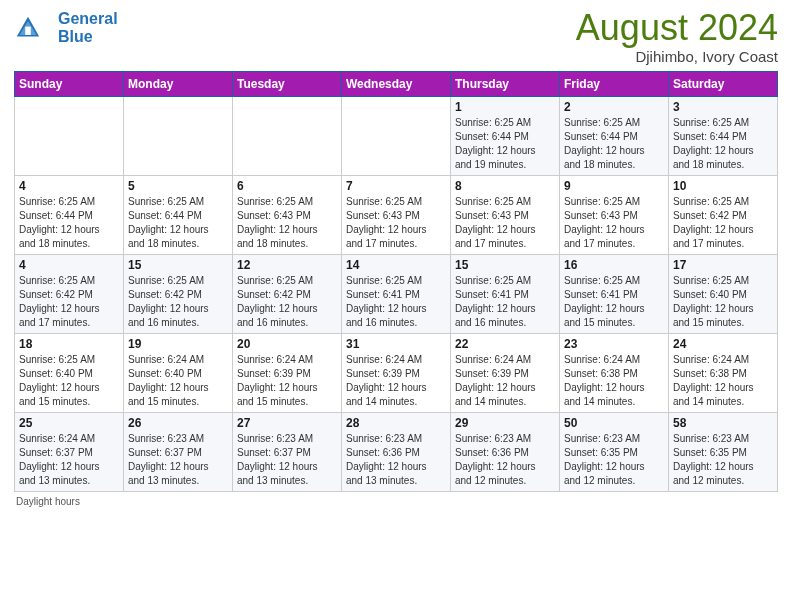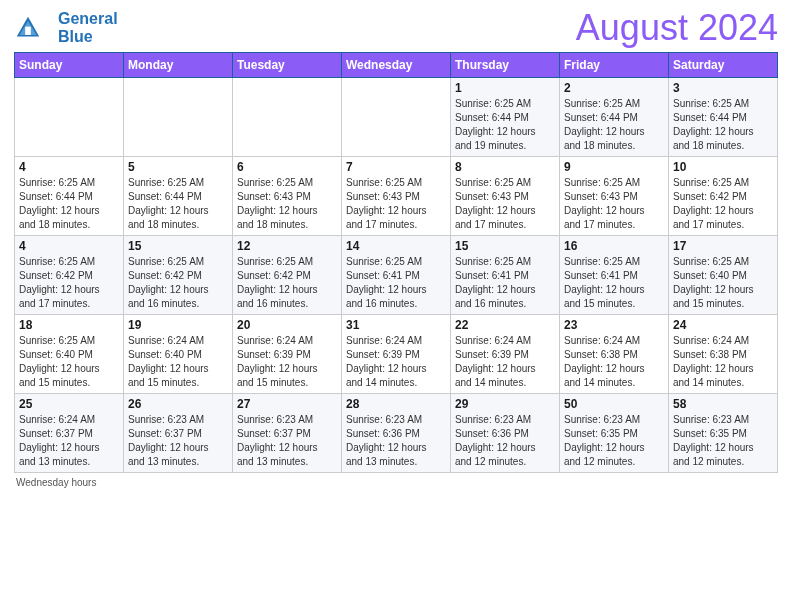--- a/index.html
+++ b/index.html
@@ -28,35 +28,35 @@
     .logo-icon {
       width: 28px;
       height: 28px;
     }
     .title-area {
       text-align: right;
     }
     .month-title {
       font-size: 36px;
       font-weight: normal;
-      color: #8b5cf6;
+      color: #4d7c0f;
       line-height: 1;
     }
     .location {
       font-size: 15px;
       color: #444;
       margin-top: 2px;
     }
     table {
       width: 100%;
       border-collapse: collapse;
       table-layout: fixed;
     }
     thead th {
-      background-color: #8b5cf6;
+      background-color: #a21caf;
       color: #fff;
       font-size: 12px;
       font-weight: bold;
       padding: 5px 4px;
       text-align: left;
       border: 1px solid #1a5fa0;
     }
     tbody td {
       border: 1px solid #ccc;
       vertical-align: top;
@@ -103,20 +103,21 @@
         <polygon points="20,10 32,30 8,30" fill="#5aa0d8"></polygon>
         <rect x="16" y="18" width="8" height="12" fill="#fff"></rect>
       </svg>
       <div>
         <div style="font-size:16px;font-weight:bold;color:#1a1a1a;line-height:1.1"><span style="color:#2472b8">General</span></div>
         <div style="font-size:16px;font-weight:bold;color:#2472b8;line-height:1.1">Blue</div>
       </div>
     </div>
     <div class="title-area">
       <div class="month-title">August 2024</div>
+      <div class="location">Djihimbo, Ivory Coast</div>
     </div>
   </div>
 
   <table>
     <thead>
       <tr>
       <th>Sunday</th>
           <th>Monday</th>
           <th>Tuesday</th>
           <th>Wednesday</th>
@@ -354,15 +355,15 @@
             <div class="day-info" style="white-space: pre-line;">Sunrise: 6:23 AM
 Sunset: 6:35 PM
 Daylight: 12 hours
 and 12 minutes.</div>
           </td>
         </tr>
       </tbody>
   </table>
 
   <div class="footer">
-    <span>Wednesday hours</span>
+    <span>Daylight hours</span>
   </div>
 </div>
 
 </body></html>

